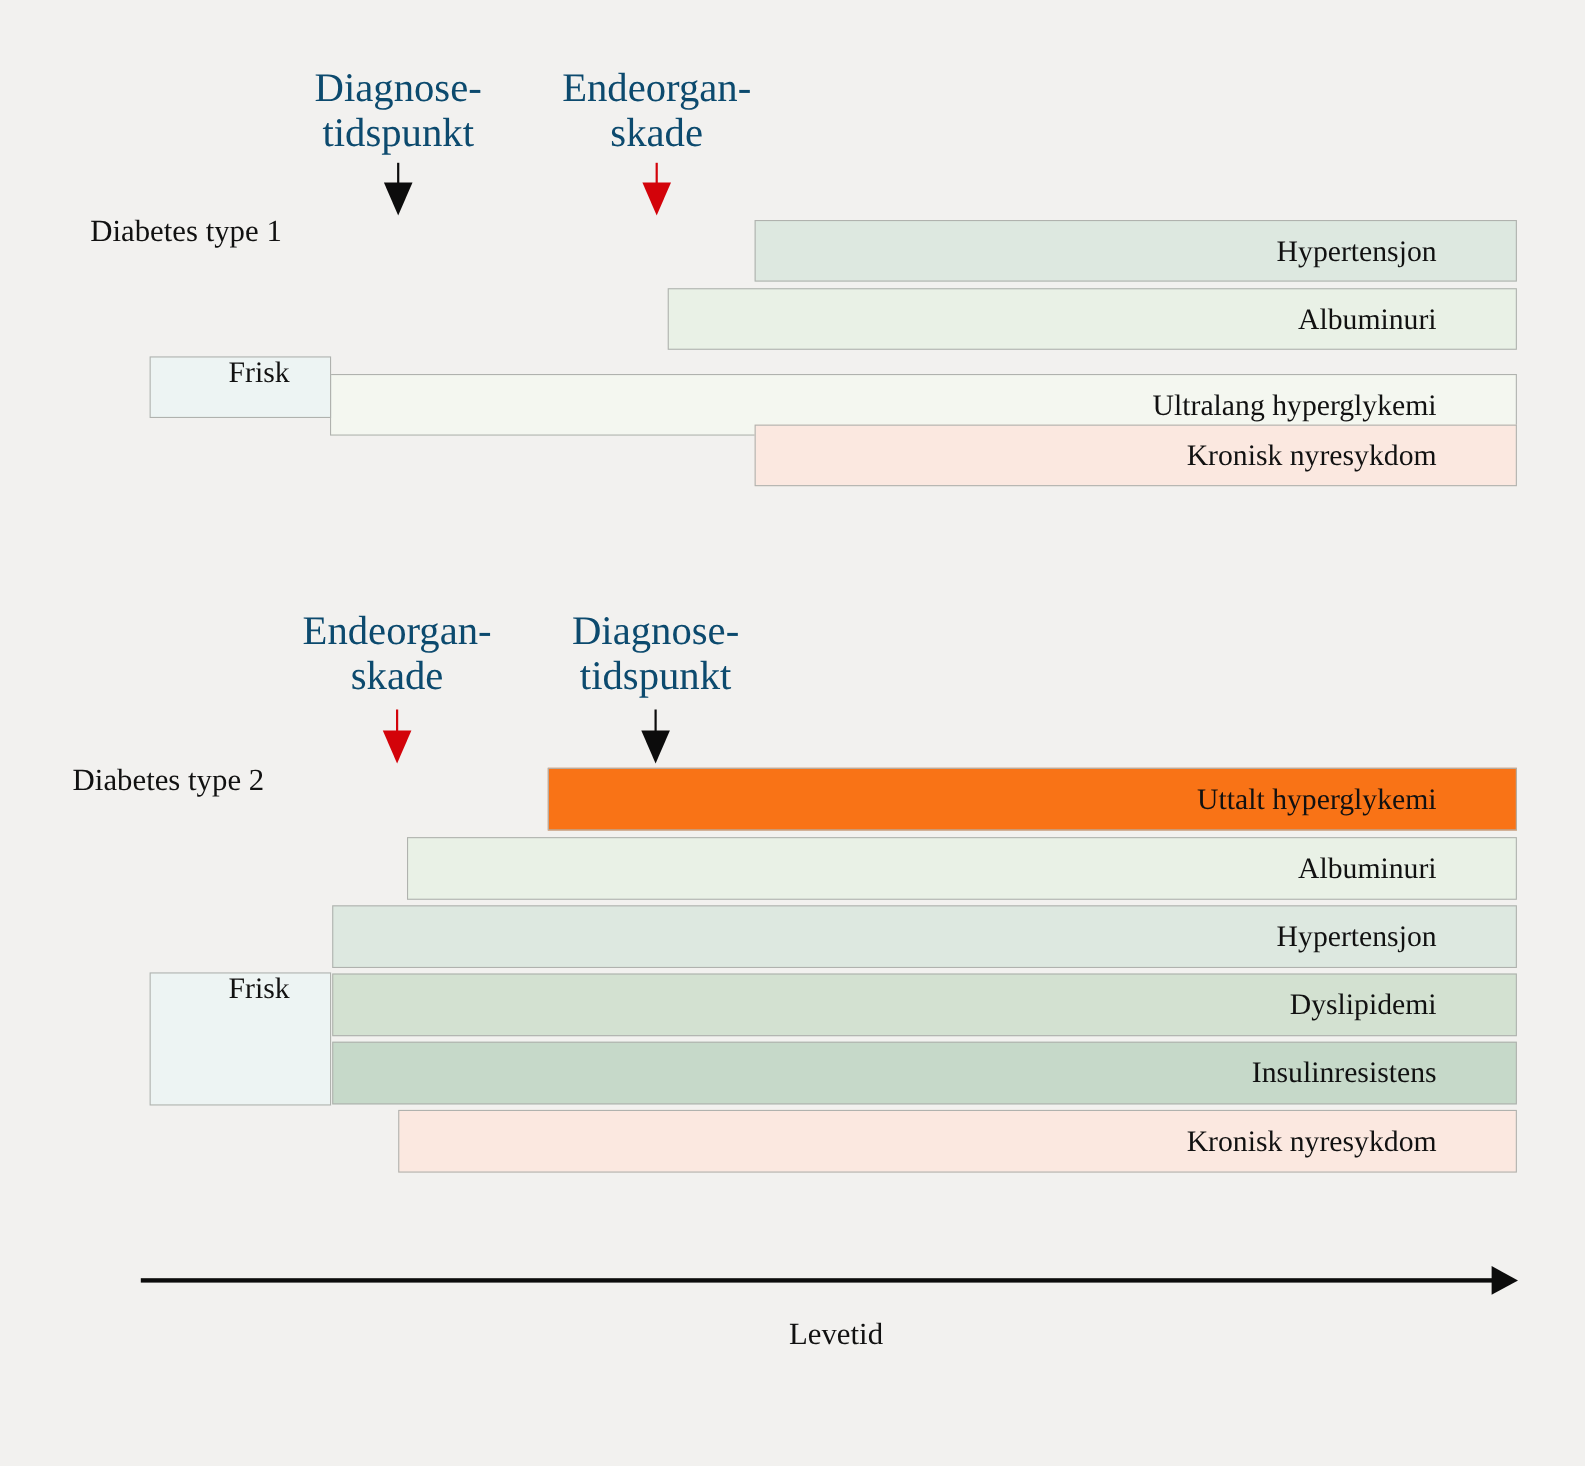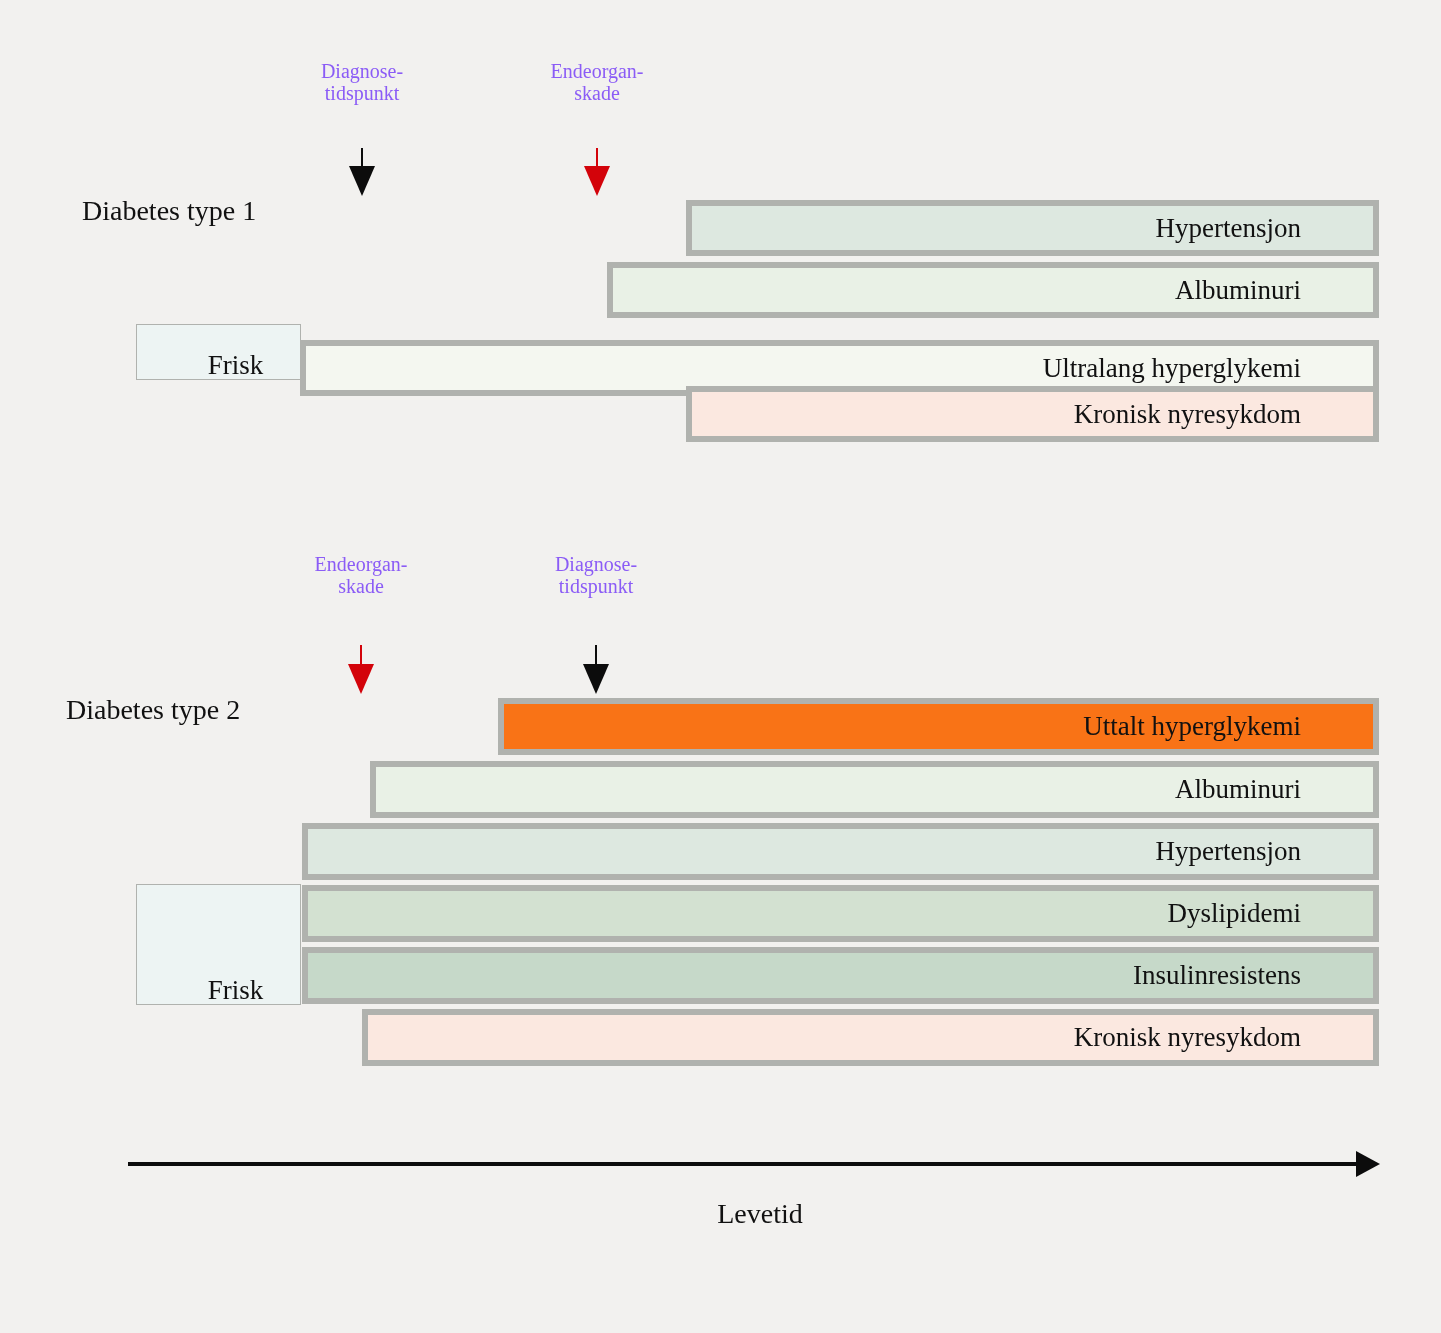--- a/index.html
+++ b/index.html
@@ -26,24 +26,24 @@
     font-size: 28px;
     line-height: 1;
     white-space: nowrap;
     color: #111;
   }
 
   
   .callout {
     position: absolute;
     text-align: center;
-    font-size: 20px;
+    font-size: 37px;
     line-height: 1.12;
     white-space: nowrap;
-    color: #8b5cf6;
+    color: #0c4a6e;
   }
   .callout span { display: block; }
 
   
   .varrow {
     position: absolute;
   }
   .varrow .stem {
     position: absolute;
     left: 50%;
@@ -63,40 +63,40 @@
     border-right: 13px solid transparent;
     border-top: 30px solid currentColor;
   }
   .varrow.black { color: #0c0c0c; }
   .varrow.red   { color: #d3030a; }
 
   
   .bar {
     position: absolute;
     box-sizing: border-box;
-    border: 6px solid #0f172a;
+    border: 1px solid #0f172a;
     display: flex;
     align-items: center;
     justify-content: flex-end;
   }
   .bar .bar-label {
     font-size: 27px;
     line-height: 1;
     white-space: nowrap;
     padding-right: 72px;
     color: #111;
   }
 
   
   .frisk {
     position: absolute;
     box-sizing: border-box;
     border: 1px solid #b0b2ae;
     display: flex;
-    align-items: flex-end;
+    align-items: flex-start;
     justify-content: center;
     padding-left: 34px;
   }
   .frisk .frisk-label {
     font-size: 27px;
     line-height: 1;
     white-space: nowrap;
     color: #111;
   }
 

